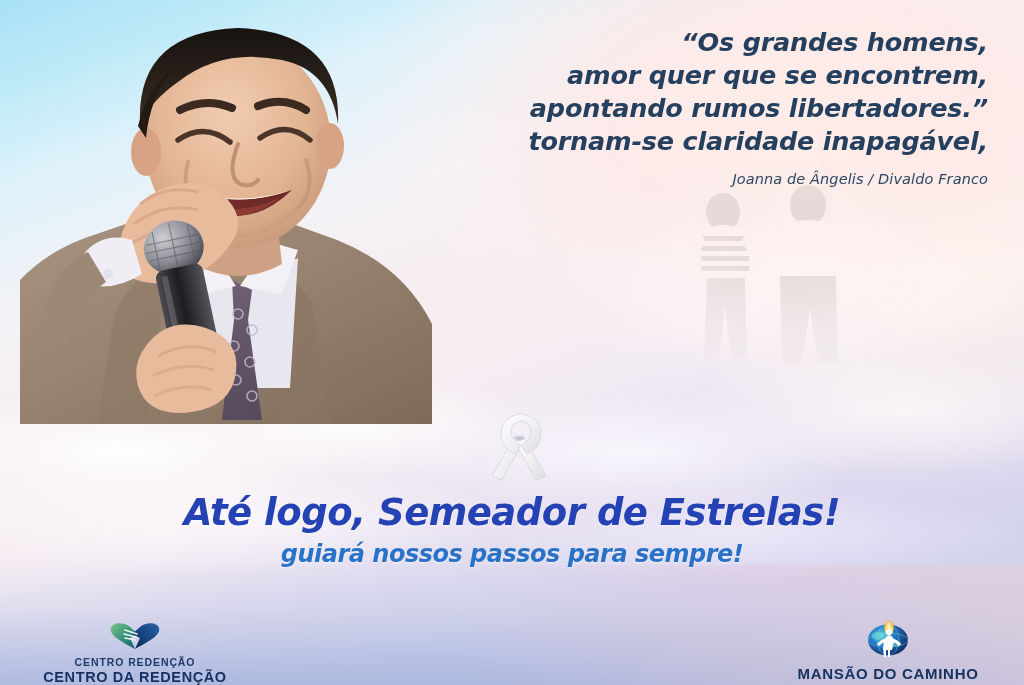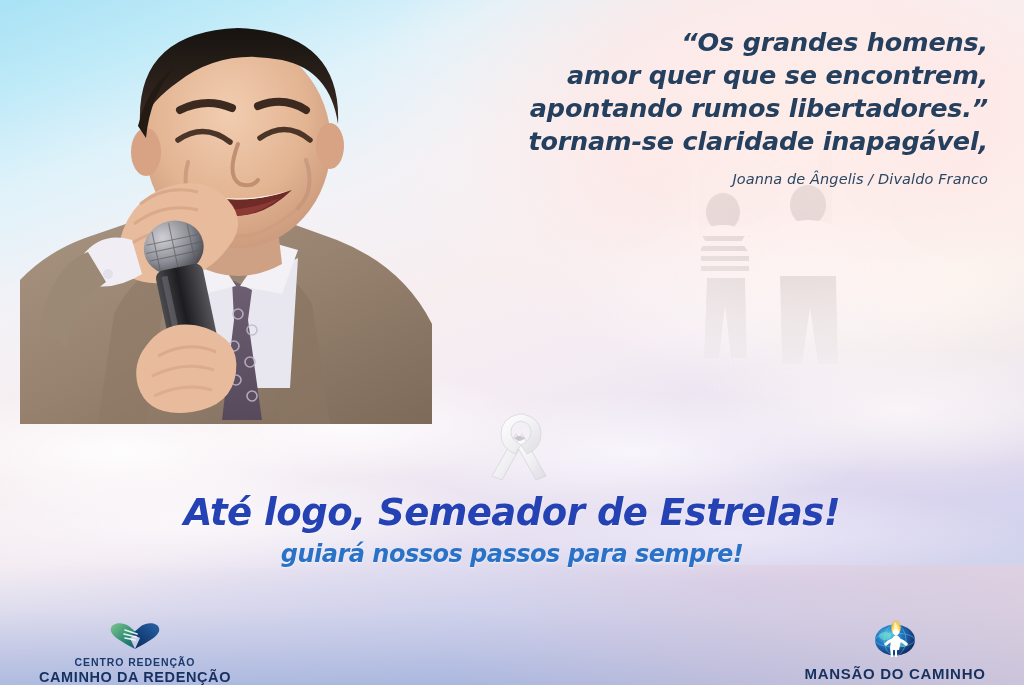--- a/index.html
+++ b/index.html
@@ -168,21 +168,21 @@
   
   .logo-left {
     position: absolute;
     left: 10px;
     top: 622px;
     width: 250px;
     text-align: center;
   }
   .logo-right {
     position: absolute;
-    right: 4px;
+    right: 11px;
     top: 618px;
     width: 250px;
     text-align: center;
   }
   .logo-mark {
     display: block;
     margin: 0 auto;
   }
   .logo-text-sm {
     font-family: "Liberation Sans", sans-serif;
@@ -444,21 +444,21 @@
         <path d="M27 27 C10 18 1 12 3 6 C5 0 16 0 22 5 L30 12 L22 16 Z" fill="url(#handL)"></path>
         <path d="M27 27 C44 18 53 12 51 6 C49 0 38 0 32 5 L24 12 L32 16 Z" fill="url(#handR)"></path>
         <g stroke="#f2f6f8" stroke-width="1.7" stroke-linecap="round" opacity="0.95">
           <path d="M17 8 L29 12"></path>
           <path d="M16 12 L28 15"></path>
           <path d="M17 16 L27 18"></path>
         </g>
       </svg>
     </span>
     <div class="logo-text-sm">CENTRO REDENÇÃO</div>
-    <div class="logo-text-lg">CAMINHO DA REDENÇÃO</div>
+    <div class="logo-text-lg">CENTRO DA REDENÇÃO</div>
   </div>
 
   <div class="logo-right">
     <span class="logo-mark">
       <svg width="46" height="40" viewBox="0 0 46 40" xmlns="http://www.w3.org/2000/svg" aria-hidden="true">
         <defs>
           <radialGradient id="globeG" cx="35%" cy="35%" r="72%">
             <stop offset="0%" stop-color="#5fd0e8"></stop>
             <stop offset="45%" stop-color="#2277c4"></stop>
             <stop offset="100%" stop-color="#10275e"></stop>

